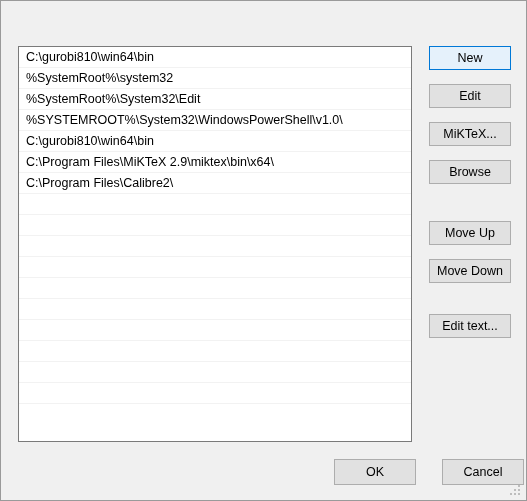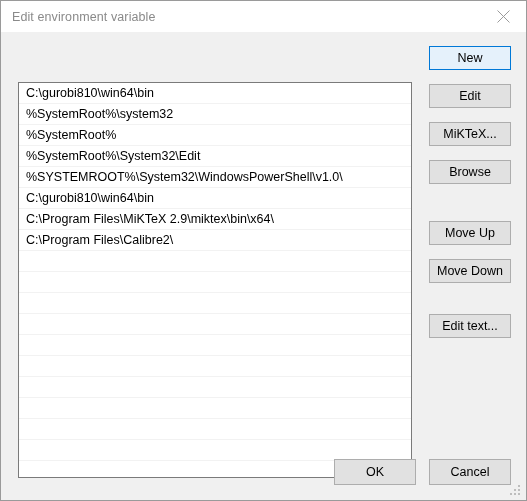--- a/index.html
+++ b/index.html
@@ -67,21 +67,20 @@
   .listbox {
     position: absolute;
     left: 17px;
     top: 14px;
     width: 394px;
     height: 396px;
     box-sizing: border-box;
     border: 1px solid #7a7a7a;
     background: #ffffff;
     overflow: hidden;
-    margin-top: 36px;
   }
   .list-rows {
     display: block;
   }
   .list-row {
     height: 21px;
     box-sizing: border-box;
     border-bottom: 1px solid #f2f2f2;
     display: flex;
     align-items: center;
@@ -132,21 +131,21 @@
   #btn-edit-text  { top: 282px; }
 
   
   .bottom-btn {
     position: absolute;
     width: 82px;
     height: 26px;
     top: 427px;
   }
   #btn-ok     { left: 333px; }
-  #btn-cancel { left: 428px; }
+  #btn-cancel { left: 441px; }
 
   
   .grip {
     position: absolute;
     right: 4px;
     bottom: 3px;
     width: 13px;
     height: 13px;
   }
   .grip i {
@@ -155,39 +154,27 @@
     height: 2px;
     background: #bdbdbd;
     display: block;
   }
 </style>
 </head>
 <body>
 
 <div class="dialog">
 
-  <div class="titlebar">
-    <div class="title-text">Edit environment variable</div>
-    <div class="close-btn">
-      <span>
-        <svg width="13" height="13" viewBox="0 0 13 13">
-          <line x1="0.5" y1="0.5" x2="12.5" y2="12.5" stroke="#9b9b9b" stroke-width="1"></line>
-          <line x1="12.5" y1="0.5" x2="0.5" y2="12.5" stroke="#9b9b9b" stroke-width="1"></line>
-        </svg>
-      </span>
-    </div>
-  </div>
 
   <div class="body-area">
 
     <div class="listbox">
       <div class="list-rows" id="list-rows">
           <div class="list-row">C:\gurobi810\win64\bin</div>
           <div class="list-row">%SystemRoot%\system32</div>
-          <div class="list-row">%SystemRoot%</div>
           <div class="list-row">%SystemRoot%\System32\Edit</div>
           <div class="list-row">%SYSTEMROOT%\System32\WindowsPowerShell\v1.0\</div>
           <div class="list-row">C:\gurobi810\win64\bin</div>
           <div class="list-row">C:\Program Files\MiKTeX 2.9\miktex\bin\x64\</div>
           <div class="list-row">C:\Program Files\Calibre2\</div>
           <div class="list-row empty"></div>
           <div class="list-row empty"></div>
           <div class="list-row empty"></div>
           <div class="list-row empty"></div>
           <div class="list-row empty"></div>

